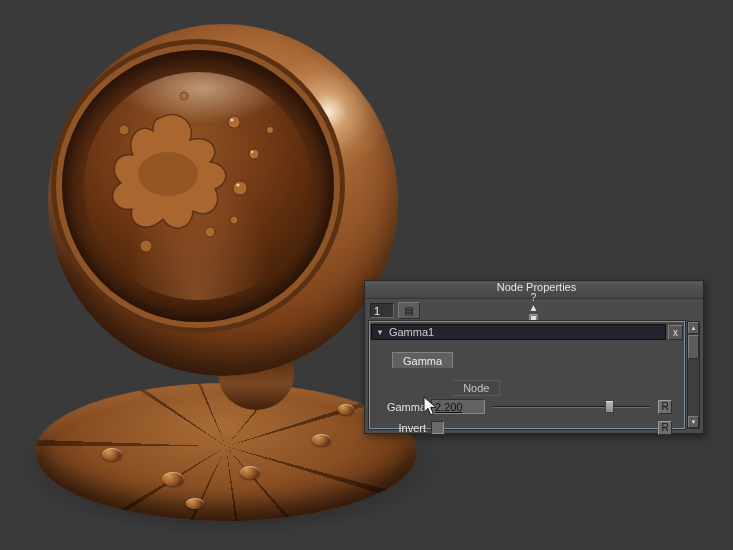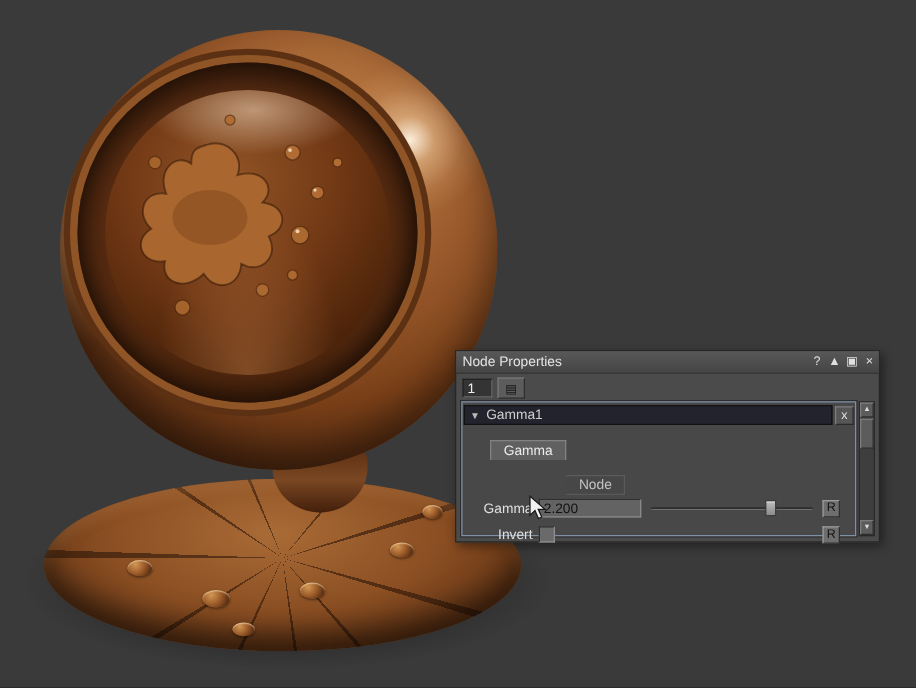--- a/index.html
+++ b/index.html
@@ -35,21 +35,21 @@
     background:
       radial-gradient(ellipse 62% 26% at 52% 7%, rgba(255,236,210,.5) 0%, transparent 60%),
       radial-gradient(ellipse at 50% 102%, rgba(216,142,82,.38) 0%, transparent 46%),
       radial-gradient(circle at 44% 32%, #925426 0%, #6f3714 45%, #4a2209 78%, #321406 100%);}
   #splat-svg{left:84px;top:72px;width:228px;height:228px;}
 
   
   #panel{left:364px;top:280px;width:338px;height:152px;background:#4b4b4b;
     border:1px solid #272727;box-shadow:2px 3px 8px rgba(0,0,0,.45);}
   #titlebar{height:17px;background:linear-gradient(#585858,#454545);display:flex;align-items:center;
-    border-bottom:1px solid #333;}
+    border-bottom:1px solid #333;flex-direction:column;}
   #titlebar .title{padding-left:5px;flex:1;color:#e4e4e4;}
   .tb-icon{width:13px;height:13px;margin-right:1px;display:flex;align-items:center;justify-content:center;
     color:#e0e0e0;font-size:10px;line-height:1;cursor:default;}
   #row2{display:flex;align-items:center;margin:3px 0 0 5px;height:17px;}
   #node-count{width:24px;height:15px;background:#343434;border:1px solid #222;border-right-color:#6a6a6a;
     border-bottom-color:#6a6a6a;color:#eee;padding-left:3px;line-height:15px;box-sizing:border-box;}
   #list-btn{width:22px;height:17px;margin-left:4px;background:#5c5c5c;border:1px solid #7a7a7a;
     border-right-color:#2e2e2e;border-bottom-color:#2e2e2e;display:flex;align-items:center;
     justify-content:center;color:#161616;font-size:10px;box-sizing:border-box;}
   #group{position:absolute;left:4px;top:40px;width:316px;height:108px;background:#484848;
@@ -62,23 +62,23 @@
   #node-close{width:15px;height:15px;margin-left:2px;background:#565656;border:1px solid #7d7d7d;
     border-right-color:#2b2b2b;border-bottom-color:#2b2b2b;display:flex;align-items:center;
     justify-content:center;color:#e2e2e2;font-size:10px;box-sizing:border-box;}
   #tabs{display:flex;margin:12px 0 0 22px;}
   .tab{height:16px;padding:0 10px;display:flex;align-items:center;justify-content:center;
     box-sizing:border-box;}
   .tab.active{background:#606060;border:1px solid #828282;border-bottom:none;color:#ececec;}
   .tab.inactive{background:#474747;border:1px solid #5a5a5a;border-left:none;color:#c4c4c4;margin-top:28px;}
   .prow{display:flex;align-items:center;height:21px;padding-right:12px;}
   .plabel{width:56px;text-align:right;margin-right:5px;color:#e0e0e0;}
-  #gamma-field{width:82px;height:15px;background:#636363;border:1px solid #2f2f2f;
+  #gamma-field{width:54px;height:15px;background:#636363;border:1px solid #2f2f2f;
     border-right-color:#8a8a8a;border-bottom-color:#8a8a8a;color:#111;padding-left:3px;
-    line-height:15px;box-sizing:border-box;}
+    line-height:15px;box-sizing:border-box;text-decoration:underline;}
   #slider{position:relative;flex:1;height:15px;margin:0 8px 0 8px;}
   #slider .track{position:absolute;left:0;right:0;top:7px;height:1px;background:#1c1c1c;
     border-bottom:1px solid #6e6e6e;}
   #slider .handle{position:absolute;top:1px;width:9px;height:13px;
     background:linear-gradient(#bdbdbd,#8b8b8b);border:1px solid #3d3d3d;box-sizing:border-box;
     box-shadow:inset 0 1px 0 #e0e0e0;}
   .rbtn{width:14px;height:14px;background:#6e6e6e;border:1px solid #9a9a9a;
     border-right-color:#2f2f2f;border-bottom-color:#2f2f2f;display:flex;align-items:center;
     justify-content:center;color:#141414;font-size:10px;box-sizing:border-box;}
   #invert-box{width:13px;height:13px;background:#6a6a6a;border:1px solid #2d2d2d;

